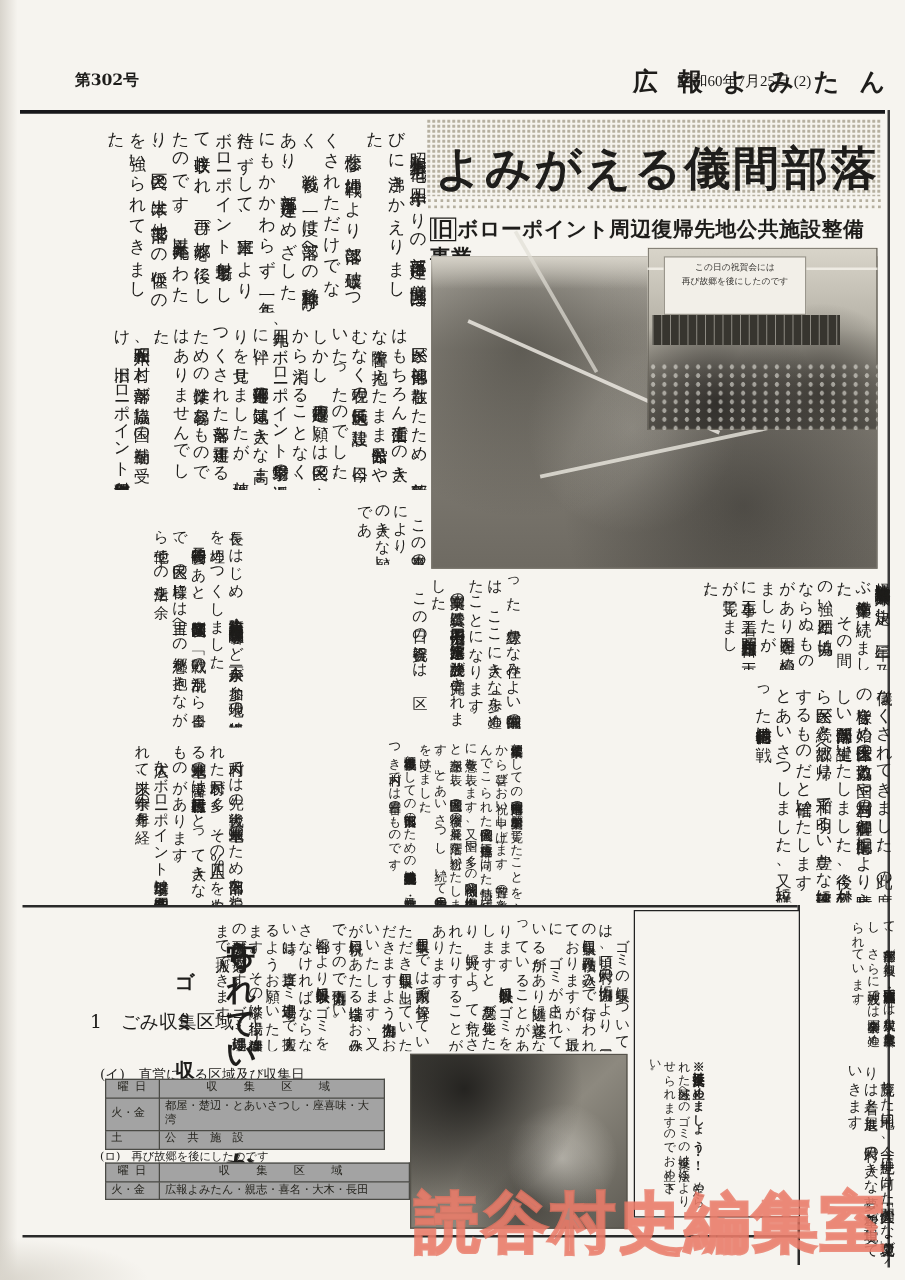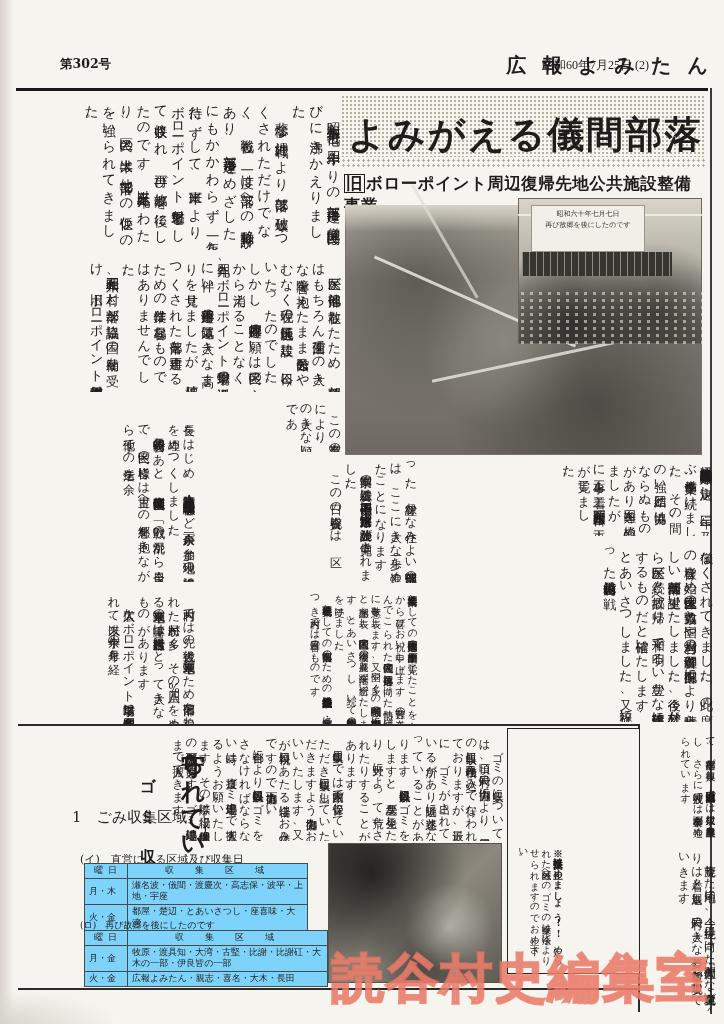--- a/index.html
+++ b/index.html
@@ -79,21 +79,21 @@
   .gomi-main{right:515px;top:734px;height:234px;font-size:24px;font-weight:bold;letter-spacing:1px;
      writing-mode:vertical-rl;text-orientation:upright;position:absolute;}
   .gomi-sub{right:566px;top:766px;height:172px;font-size:15.5px;font-weight:bold;letter-spacing:17px;
      writing-mode:vertical-rl;text-orientation:upright;position:absolute;}
   .gomi-notes{left:512px;top:842px;width:52px;height:126px;font-size:9.5px;line-height:1.22;}
   .note-strong{font-weight:bold;}
   
   .tbl-title{left:72px;top:808px;font-size:15px;font-weight:normal;}
   .tbl-cap1{left:80px;top:852px;font-size:11px;}
   .tbl-cap2{left:80px;top:919px;font-size:9px;}
-  table.sched{position:absolute;border-collapse:collapse;background:#7dd3fc;
+  table.sched{position:absolute;border-collapse:collapse;background:#a3a3a3;
      font-size:9px;font-family:"DejaVu Serif",serif;color:#26251f;}
   table.sched td,table.sched th{border:1px solid #4a4a45;padding:1px 4px;font-weight:normal;text-align:left;line-height:1.3;}
   table.sched th{text-align:center;letter-spacing:6px;}
   td.days{text-align:center;width:34px;white-space:nowrap;}
   .t1{left:84px;top:863px;width:224px;}
   .t2{left:84px;top:930px;width:244px;}
   
   .truck{left:328px;top:843px;width:174px;height:140px;
      background:
        radial-gradient(circle at 25% 20%,rgba(25,24,22,.85),rgba(0,0,0,0) 55%),
@@ -128,21 +128,21 @@
 <div class="abs photo aerial"></div>
 <div class="abs sky"></div>
 <div class="abs road1"></div>
 <div class="abs road2"></div>
 <div class="abs road3"></div>
 <div class="abs ceremony"></div>
 <div class="abs tentline"></div>
 <div class="abs stageband"></div>
 <div class="abs crowdtex"></div>
 <div class="abs sign">
-  <div>昭和六十年七月七日</div>
+  <div>この日の祝賀会には</div>
   <div>再び故郷を後にしたのです</div>
 </div>
 
 <div class="vtext bandA">　昭和六十年七月七日、四十年ぶりの部落再建に儀間区民は喜びに沸きかえりました。
 　悲惨な沖縄戦により部落は破壊しつくされただけでなく、戦後も、一度は部落への移動許可があり、部落再建をめざしたにもかかわらず、一年を待たずして、米軍によりボローポイント射撃場として接収され、再び故郷を後にしたのです。以来三九年にわたり、区民の大半は他部落での仮住いの生活を強いられてきました。</div>
 <div class="vtext bandB">　区民が他部落に散在したため、部落行政はもちろん生活面での大きな障害を抱えたまま公民館もやむなく現在の長浜地区に建設し、今日にいたったのでした。しかし、故郷再建の願いは区民の心から消えることなく、昭和四九年、ボローポイント射撃場の返還に伴い、部落再建の気運は大きな高まりを見せましたが、破壊しつくされた部落を再建するための作業は容易なものではありませんでした。
 　昭和五六年、村と部落が協議し国の補助を受け、旧ボローポイント射撃場周辺復</div>
 <div class="vtext bandD">　この事業の完了により、儀間区民の大きな願いであ</div>
 <div class="vtext bandD2">った、緑豊かな住みよい儀間部落の再建は、ここに大きな一歩を進めたことになります。
 　同事業の総工費は二億四千七十六万四千円、道路・排水路・水道等の公共施設が完備されました。
@@ -173,46 +173,38 @@
 
 <div class="abs tbl-title">1　ごみ収集区域</div>
 <div class="abs tbl-cap1">(イ)　直営による区域及び収集日</div>
 <table class="sched t1">
   <tbody>
       <tr>
     <th class="days" style="letter-spacing:1px">曜 日</th>
     <th>収　集　区　域</th>
   </tr>
   <tr>
-    <td class="days">月・木</td>
-    <td>瀬名波・儀間・渡慶次・高志保・波平・上地・宇座</td>
-  </tr>
-  <tr>
     <td class="days">火・金</td>
     <td>都屋・楚辺・とあいさつし・座喜味・大湾</td>
   </tr>
   <tr>
     <td class="days">土</td>
     <td>公　共　施　設</td>
   </tr>
 </tbody>
   </table>
 
 <div class="abs tbl-cap2">(ロ)　再び故郷を後にしたのです</div>
 <table class="sched t2">
   <tbody>
       <tr>
     <th class="days" style="letter-spacing:1px">曜 日</th>
     <th>収　集　区　域</th>
   </tr>
   <tr>
-    <td class="days">月・金</td>
-    <td>牧原・渡具知・大湾・古堅・比謝・比謝矼・大木の一部・伊良皆の一部</td>
-  </tr>
-  <tr>
     <td class="days">火・金</td>
     <td>広報よみたん・親志・喜名・大木・長田</td>
   </tr>
 </tbody>
   </table>
 
 <div class="abs truck"></div>
 
 <div class="abs watermark">読谷村史編集室</div>
 

